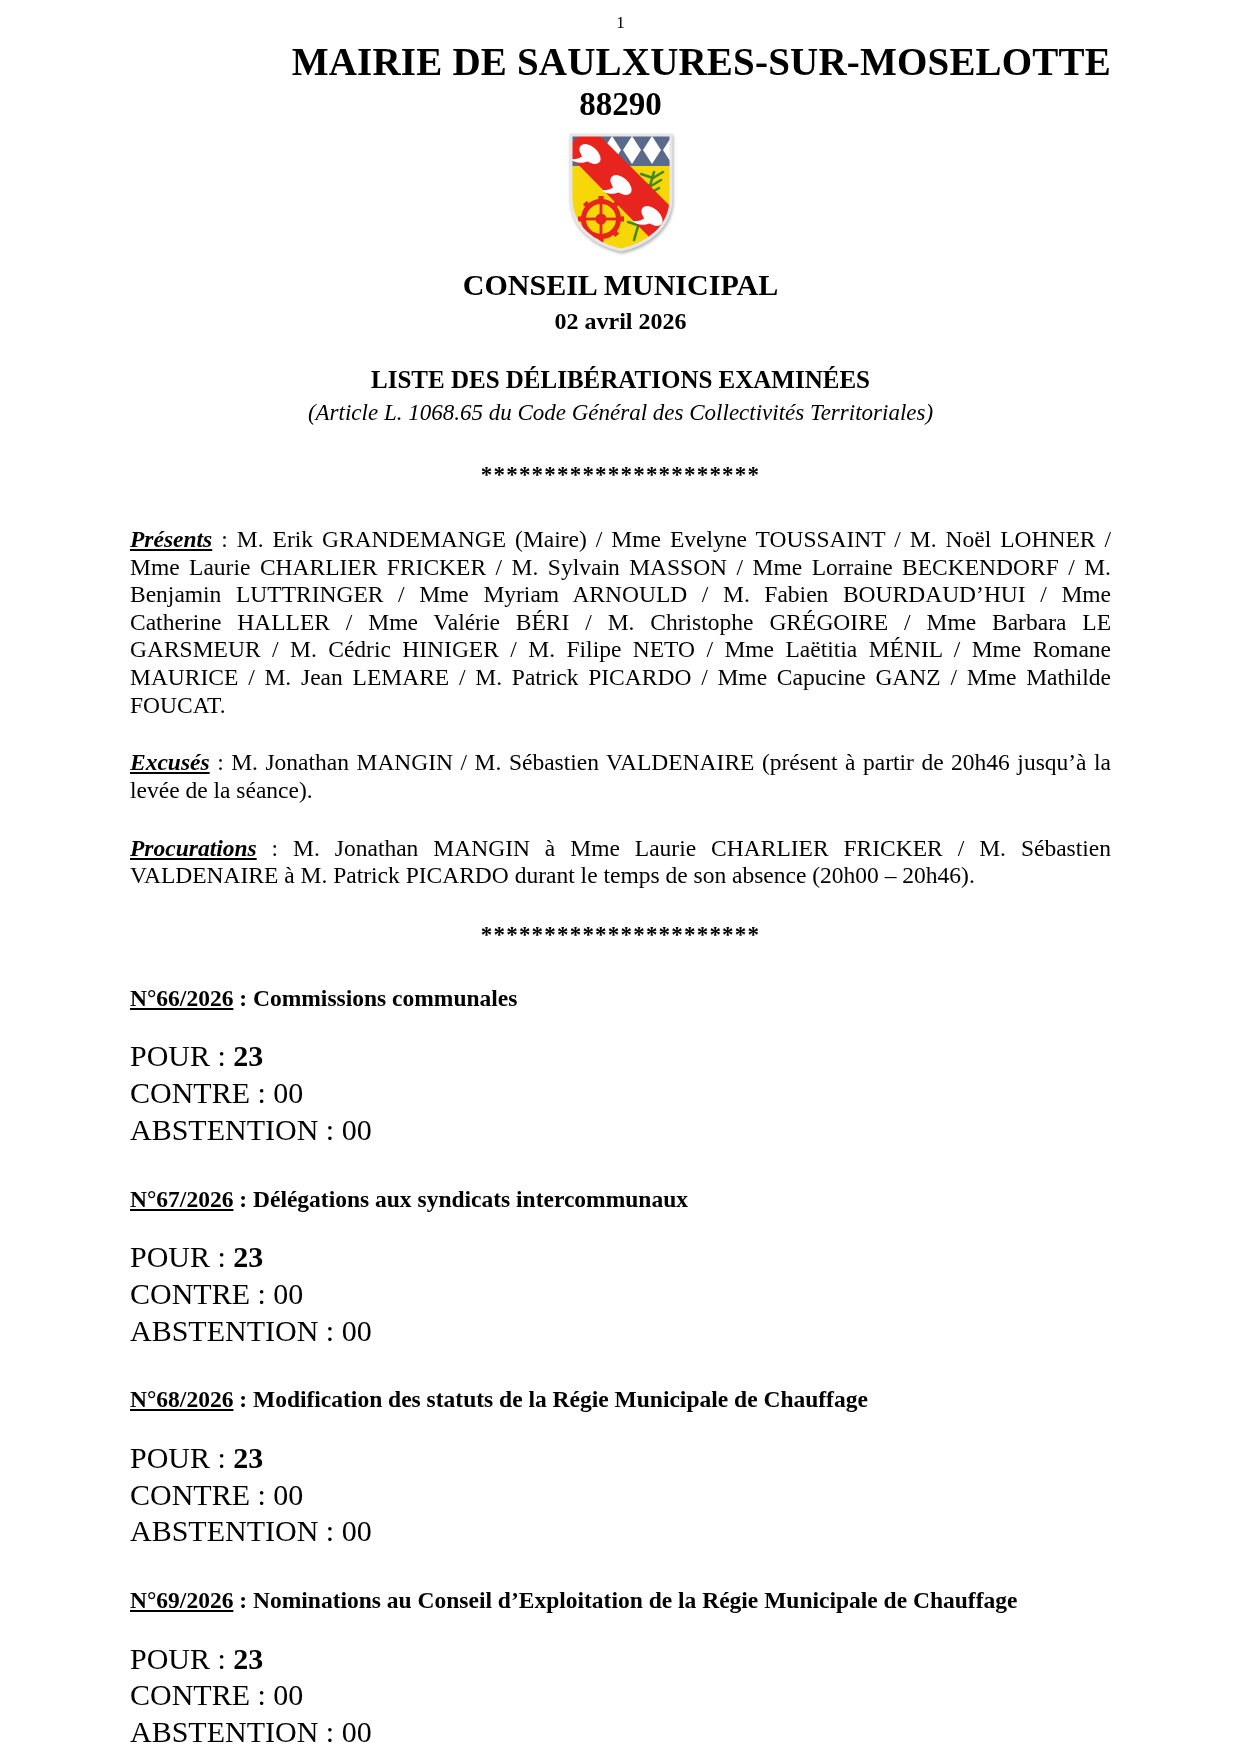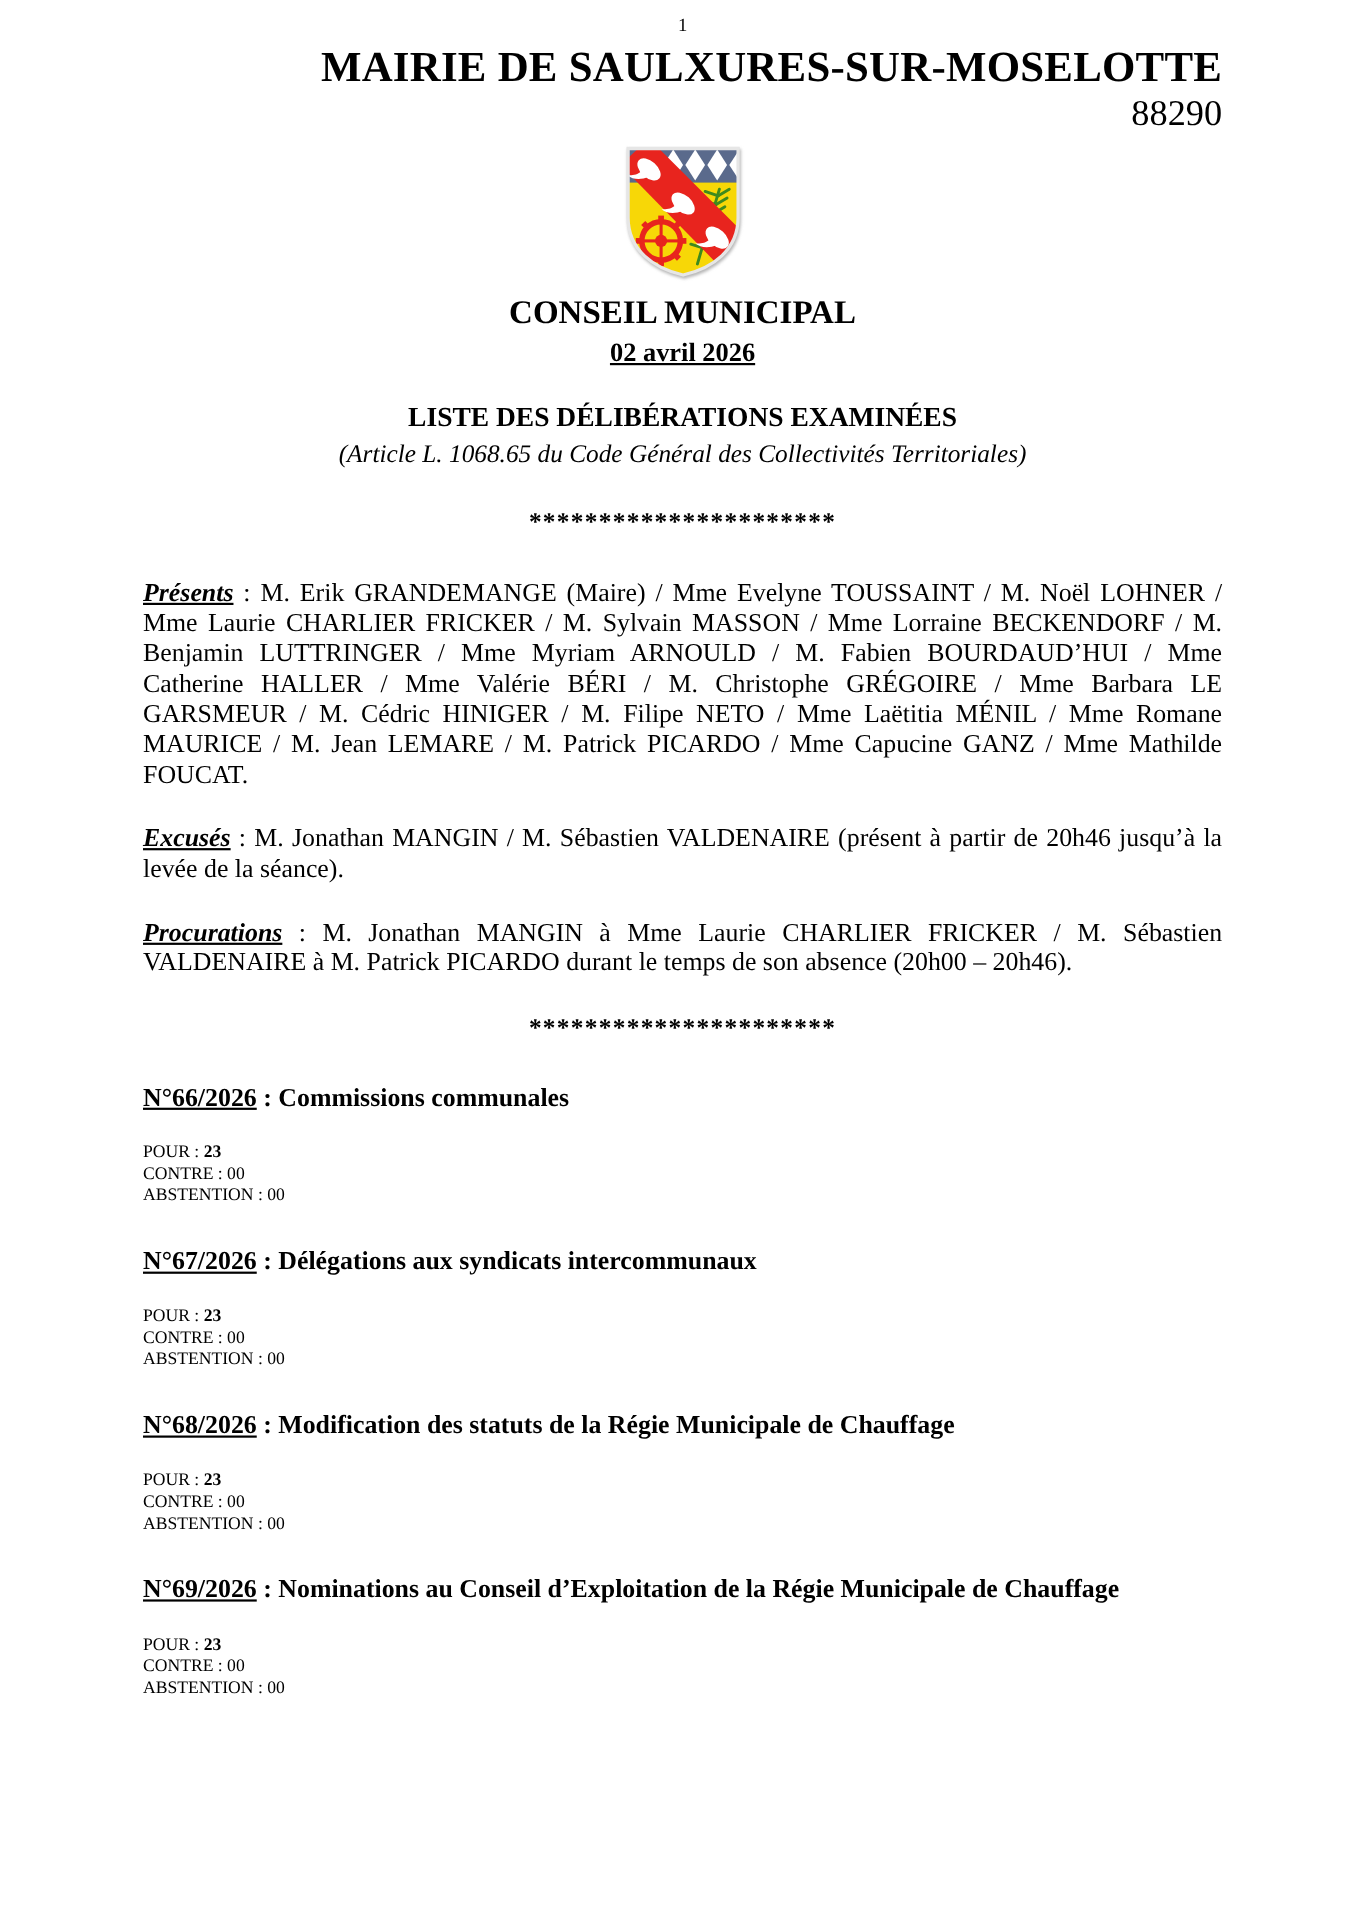--- a/index.html
+++ b/index.html
@@ -31,22 +31,22 @@
   }
   .mairie-title {
     text-align: right;
     font-weight: bold;
     font-size: 39px;
     line-height: 1.18;
     letter-spacing: 0.2px;
     margin: 0;
   }
   .postal-code {
-    text-align: right;
-    font-weight: normal;
+    text-align: center;
+    font-weight: bold;
     font-size: 33px;
     line-height: 1.2;
     margin: 0 0 8px 0;
   }
 
   
   .crest-wrap {
     display: flex;
     justify-content: center;
     margin: 8px 0 14px 0;
@@ -63,21 +63,20 @@
     font-size: 30px;
     line-height: 1.22;
     margin: 0;
   }
   .date {
     text-align: center;
     font-weight: bold;
     font-size: 24px;
     line-height: 1.25;
     margin: 2px 0 0 0;
-    text-decoration: underline;
   }
   .liste-title {
     text-align: center;
     font-weight: bold;
     font-size: 25px;
     line-height: 1.25;
     margin: 28px 0 0 0;
   }
   .article-ref {
     text-align: center;
@@ -123,21 +122,21 @@
     font-size: 23.5px;
     line-height: 1.2;
     margin: 0;
   }
   .delib-num {
     text-decoration: underline;
     margin-top: 37px;
   }
   .votes {
     margin: 26px 0 0 0;
-    font-size: 16px;
+    font-size: 30px;
     line-height: 1.23;
   }
   .vote-line {
     margin: 0;
     white-space: nowrap;
   }
   .vote-value {
     font-weight: normal;
   }
   .vote-value.strong {

